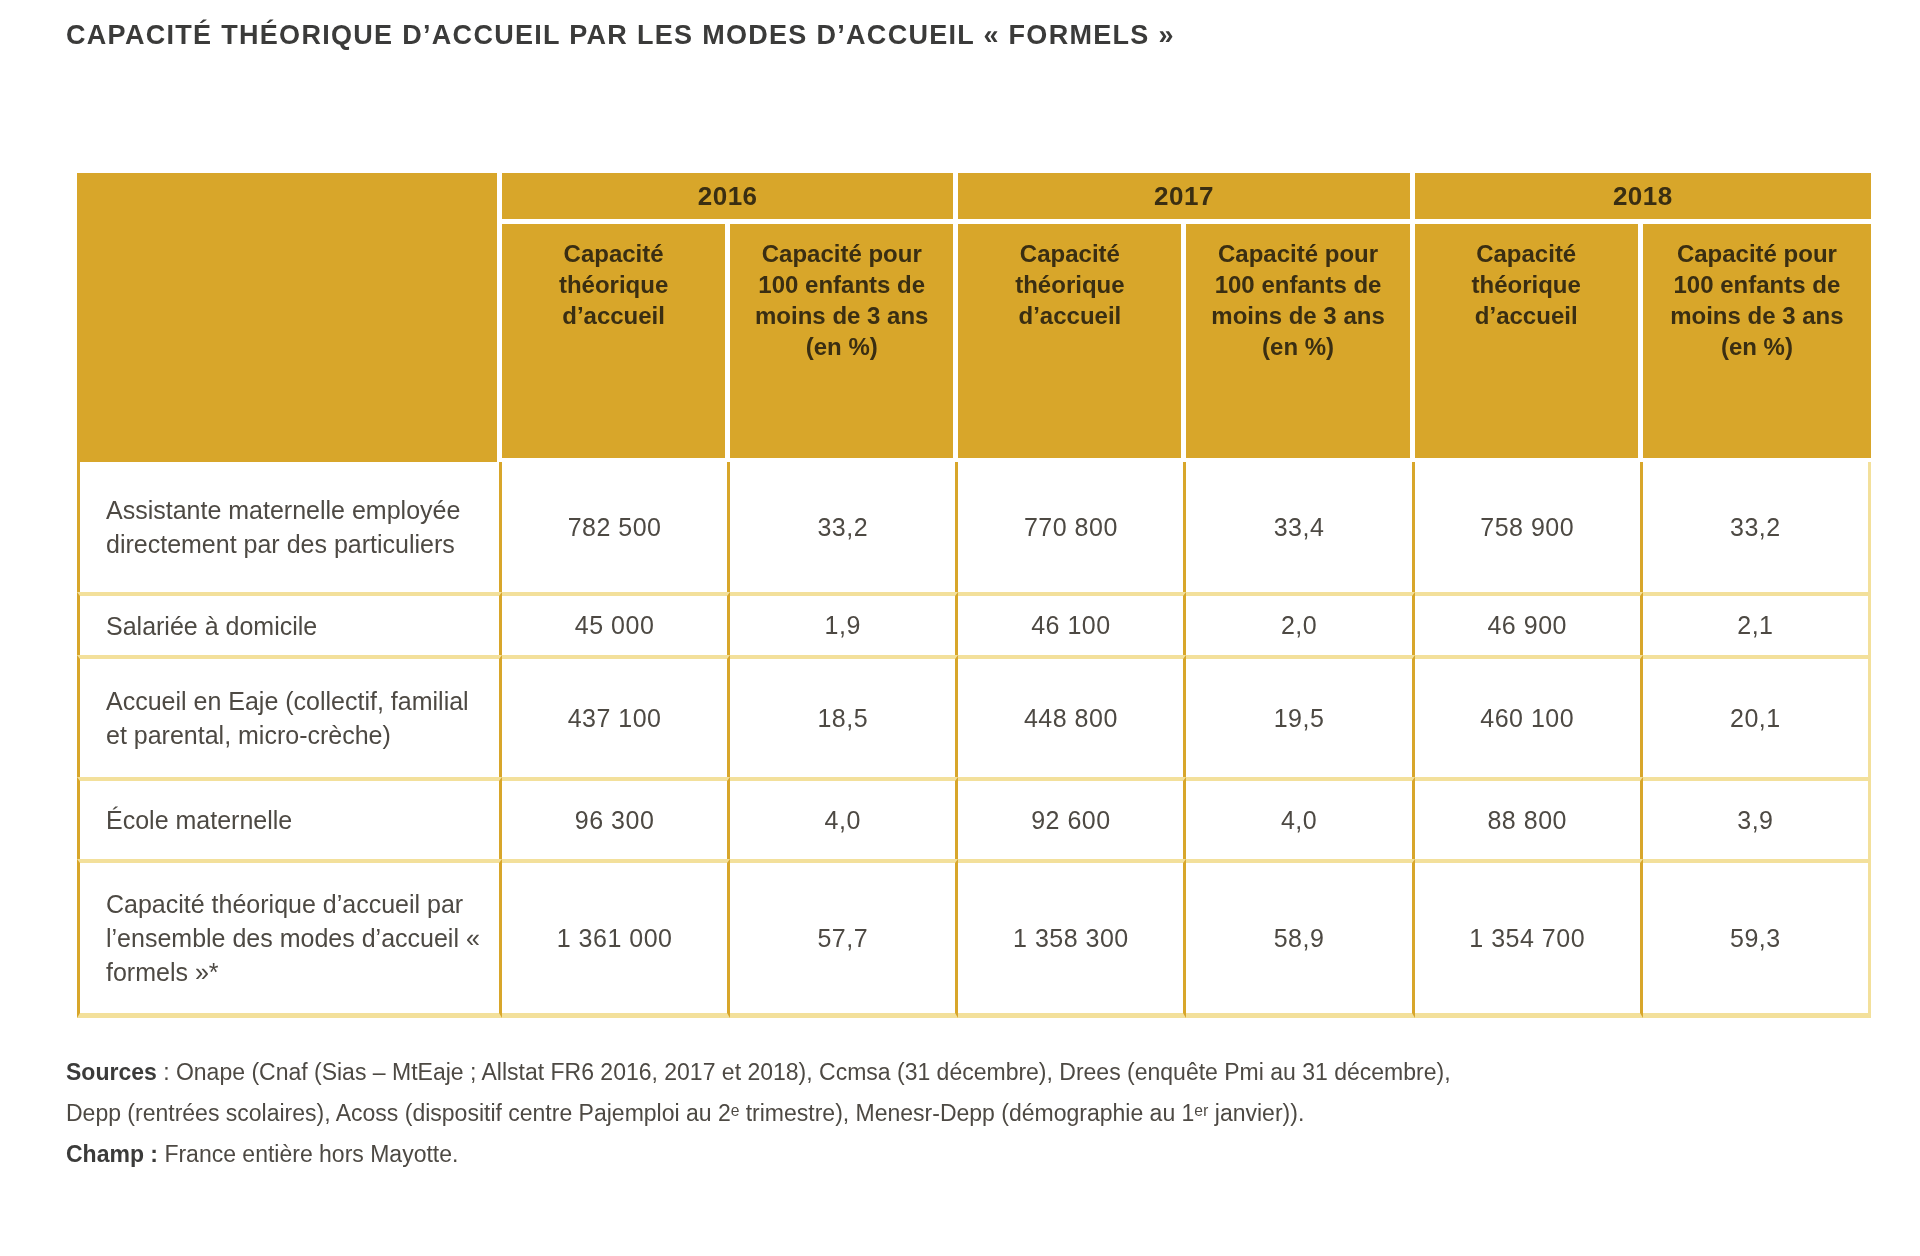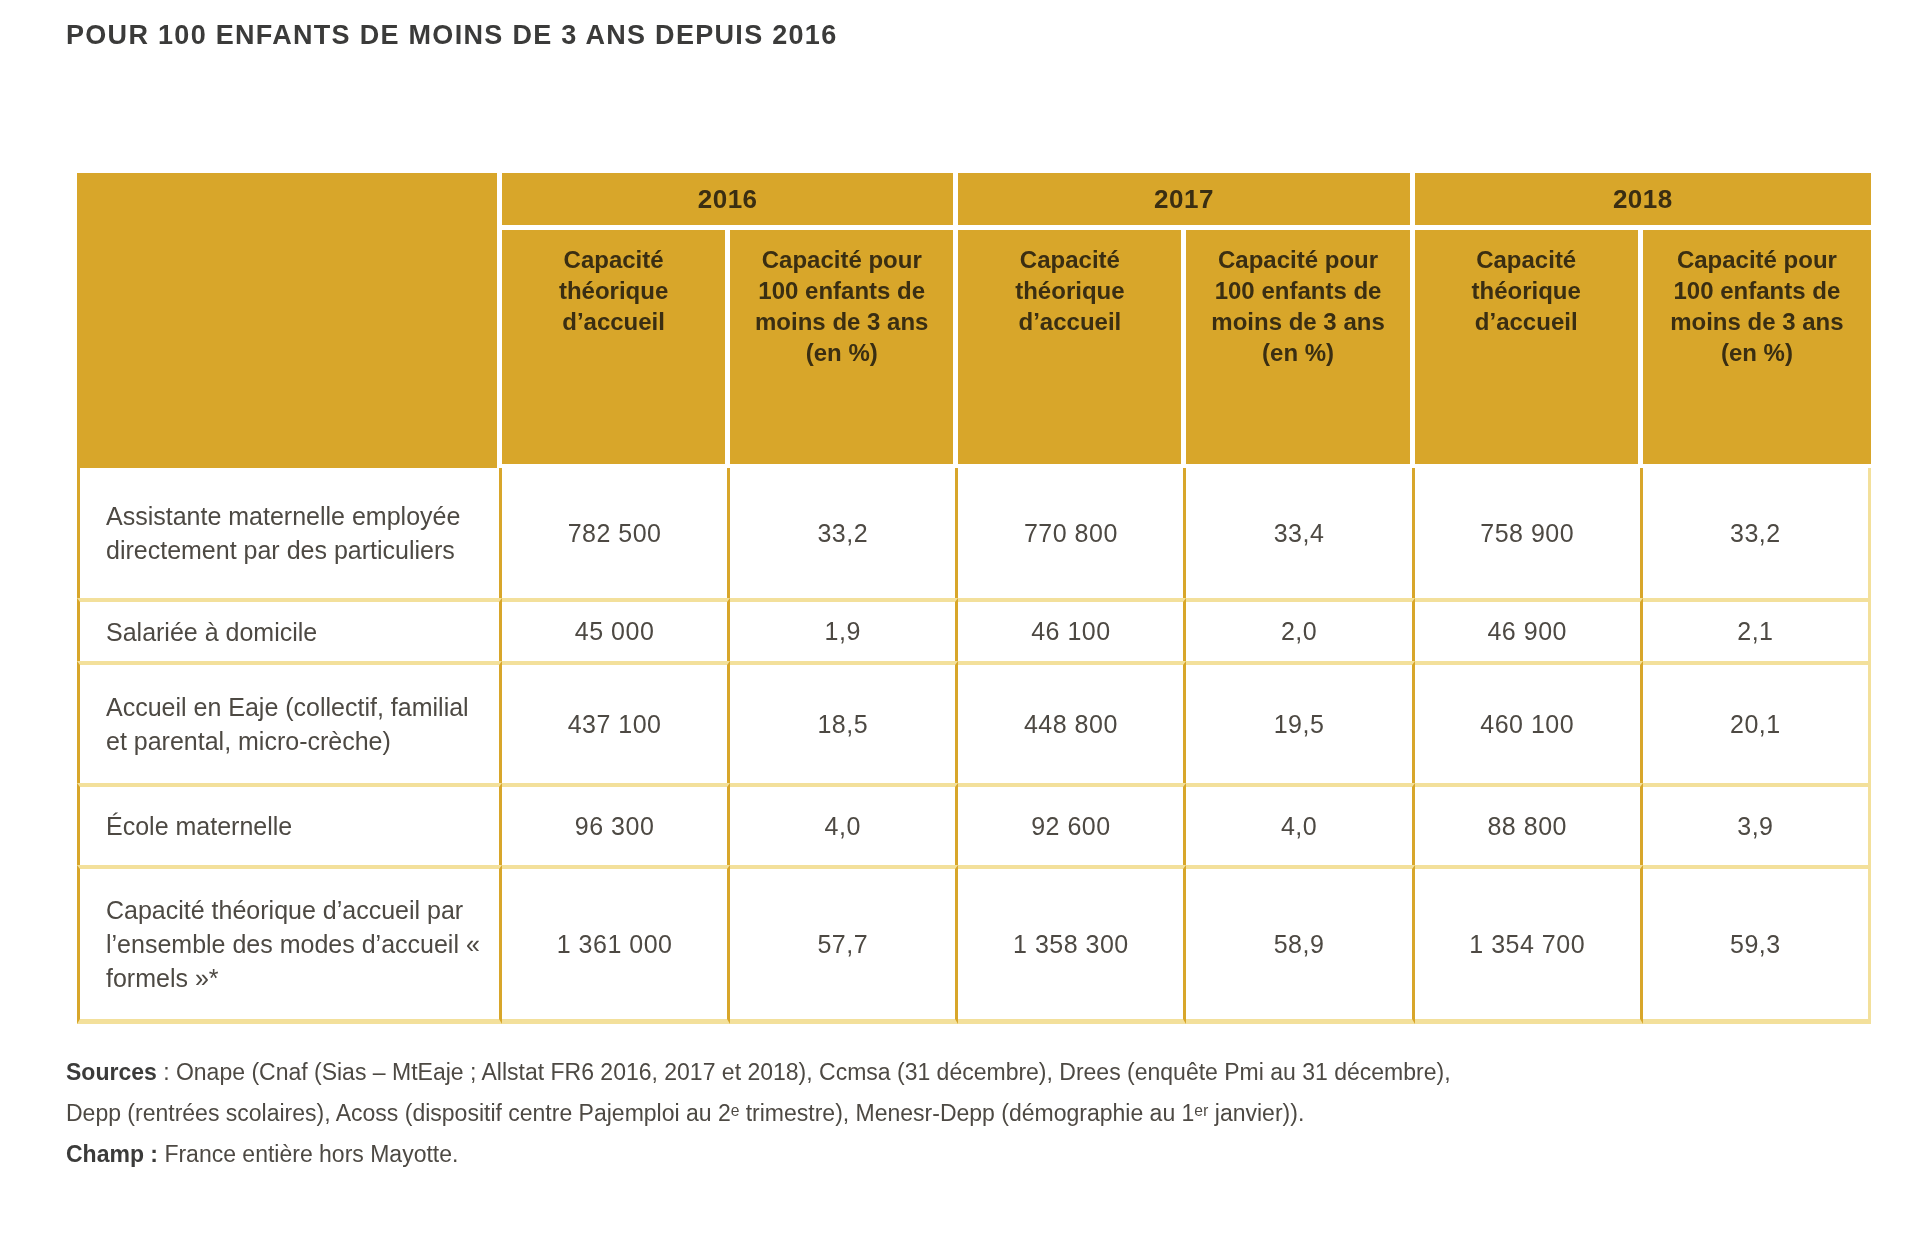--- a/index.html
+++ b/index.html
@@ -25,21 +25,21 @@
   table{
     width:100%;border-collapse:separate;border-spacing:0;table-layout:fixed;
   }
   col.c-label{width:425px;}
   thead th{
     background:var(--gold);color:var(--header_text);
     font-weight:bold;text-align:center;vertical-align:middle;
   }
   th.corner{border-right:5px solid #fff;}
   th.year{
-    height:57px;font-size:26px;letter-spacing:0.5px;
+    height:51px;font-size:26px;letter-spacing:0.5px;
     border-bottom:5px solid #fff;border-right:5px solid #fff;
   }
   th.year.last{border-right:none;}
   th.sub{
     height:238px;font-size:24px;line-height:31px;vertical-align:top;
     padding:14px 23px;border-right:5px solid #fff;border-bottom:4px solid #fff;
   }
   th.sub.last{border-right:none;}
   tbody th,tbody td{
     background:#fff;font-weight:normal;font-size:25px;
@@ -64,21 +64,21 @@
   .footer{
     position:absolute;left:66px;top:1052px;width:1810px;
     font-size:23px;line-height:41px;color:var(--body_text);
   }
   .footer b{color:var(--title_text);}
 </style>
 </head>
 <body>
 
 <div class="title">
-  <div>POUR 100 ENFANTS DE MOINS DE 3 ANS DEPUIS 2016</div>
+  <div>CAPACITÉ THÉORIQUE D’ACCUEIL PAR LES MODES D’ACCUEIL « FORMELS »</div>
 </div>
 
 <div class="table-wrap">
   <table>
     <colgroup>
       <col class="c-label">
         <col>
         <col>
         <col>
         <col>

